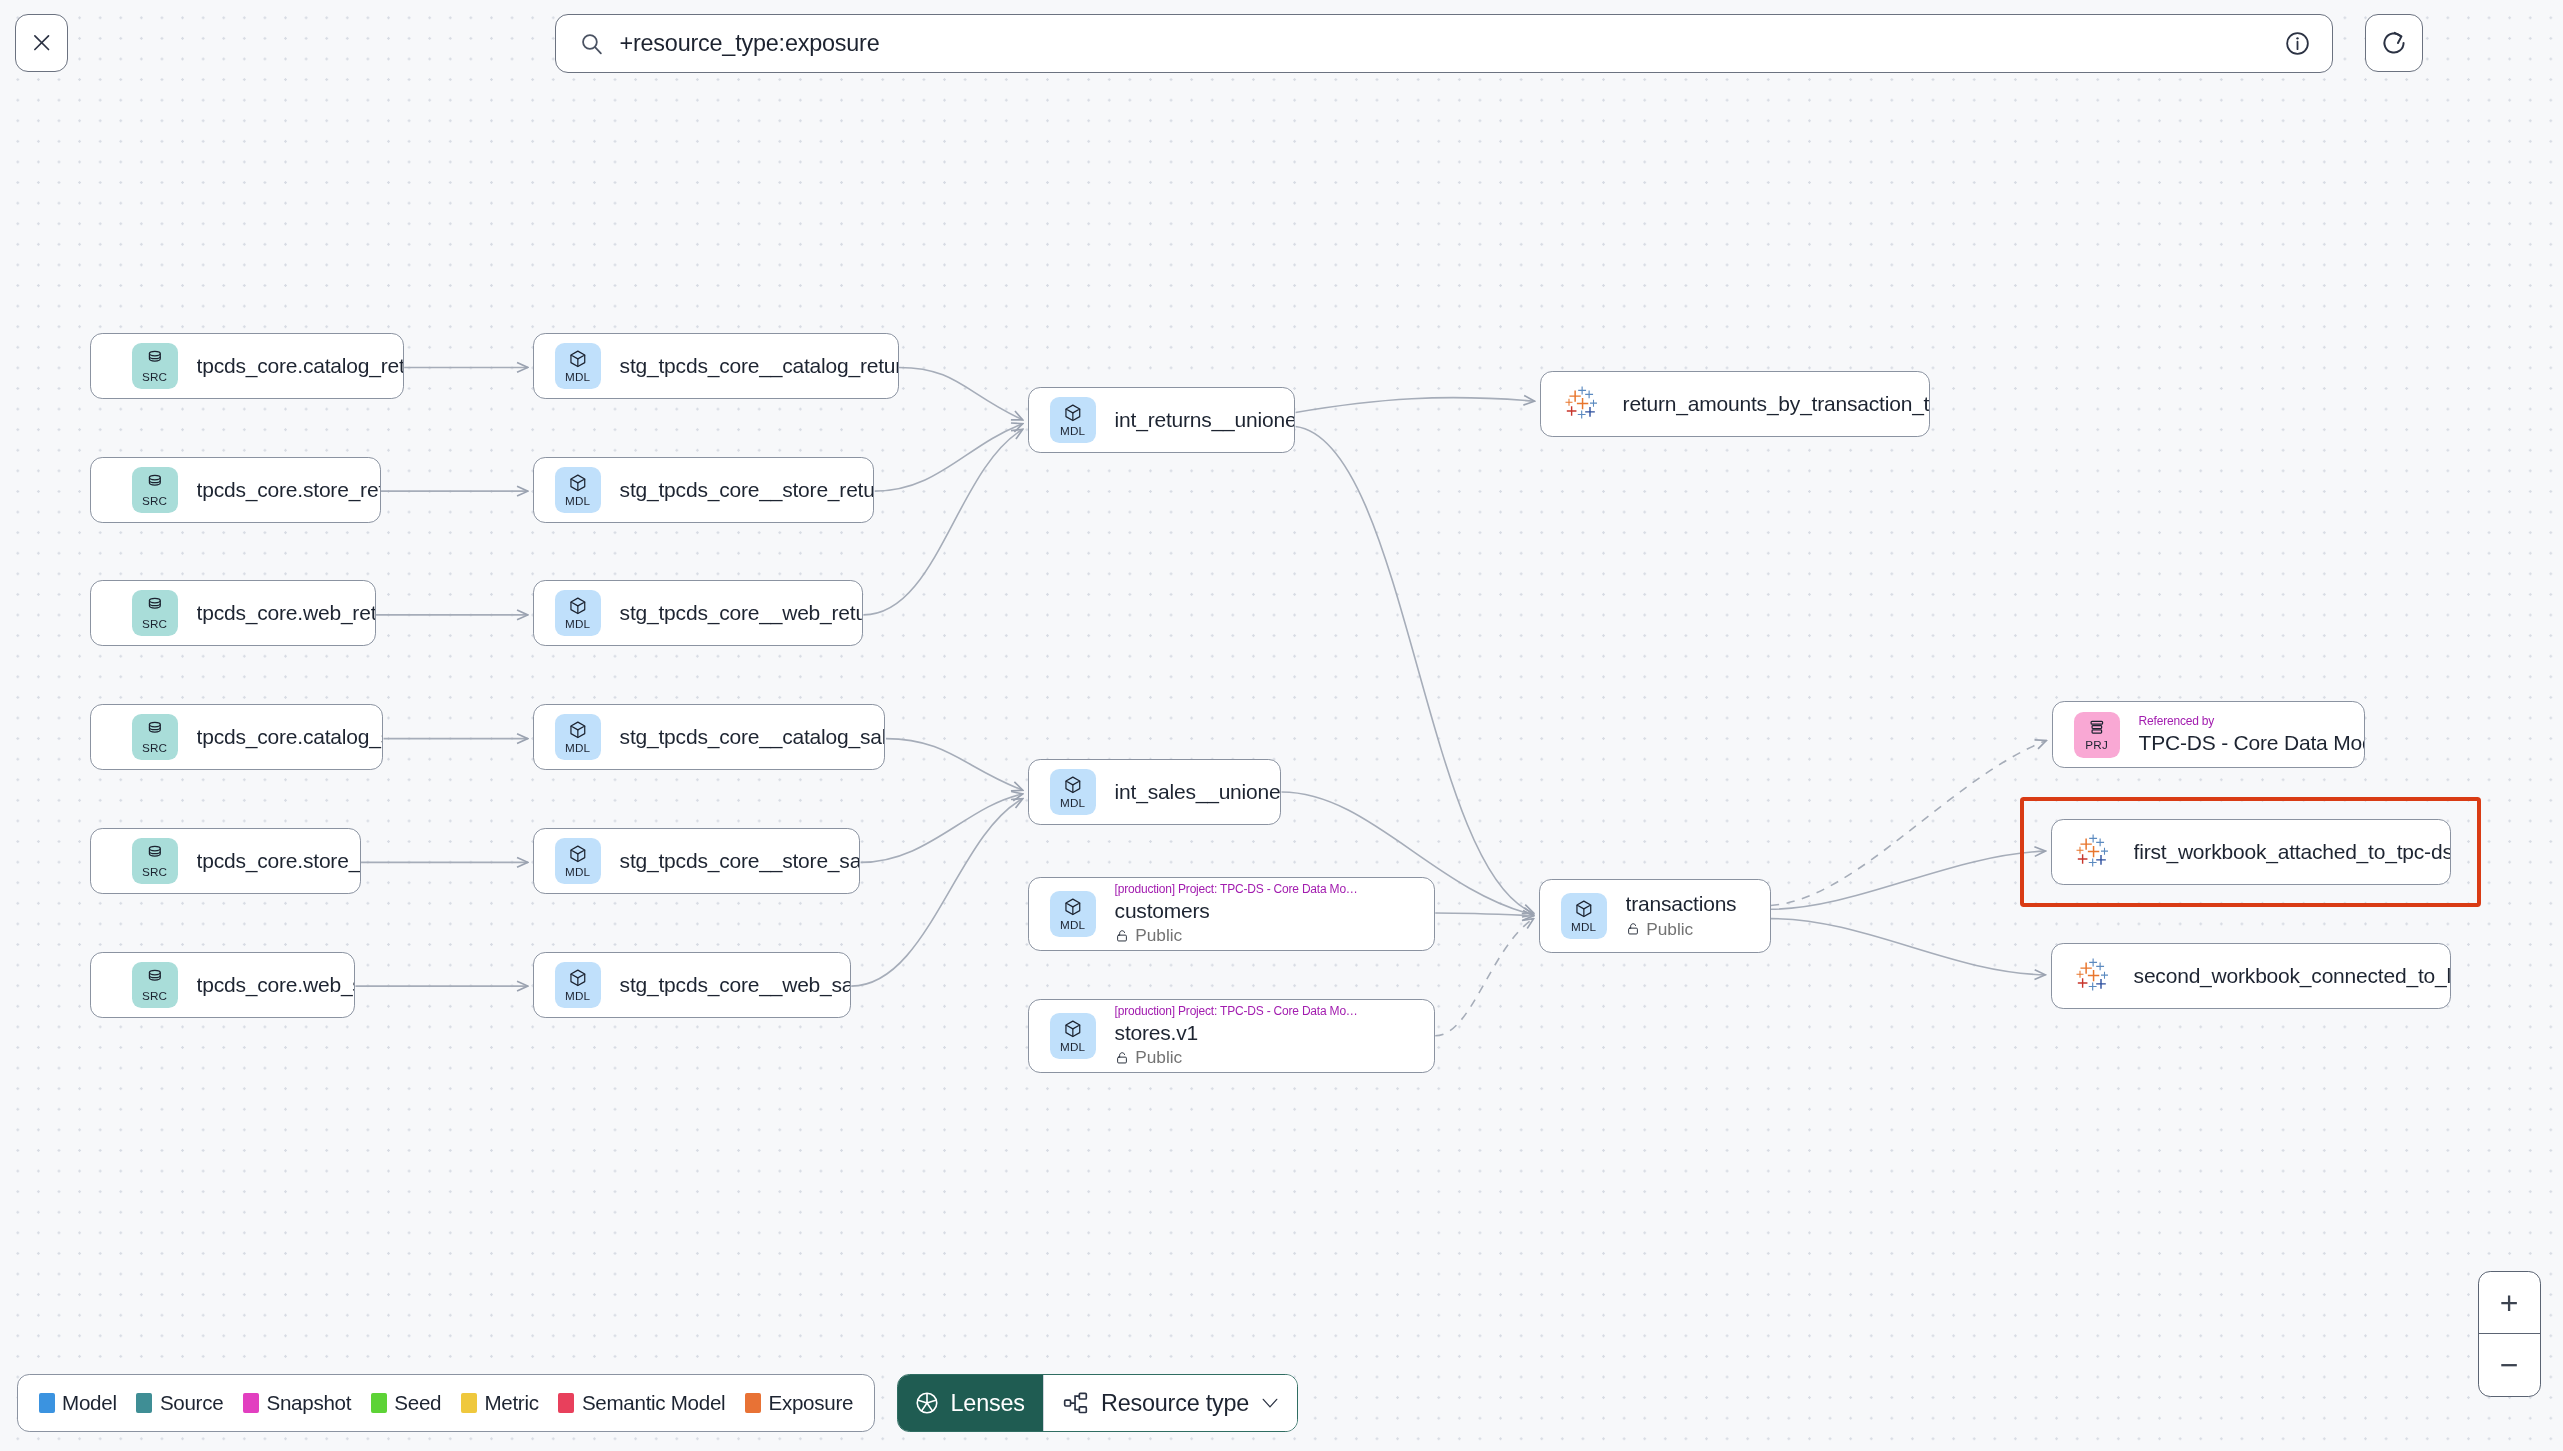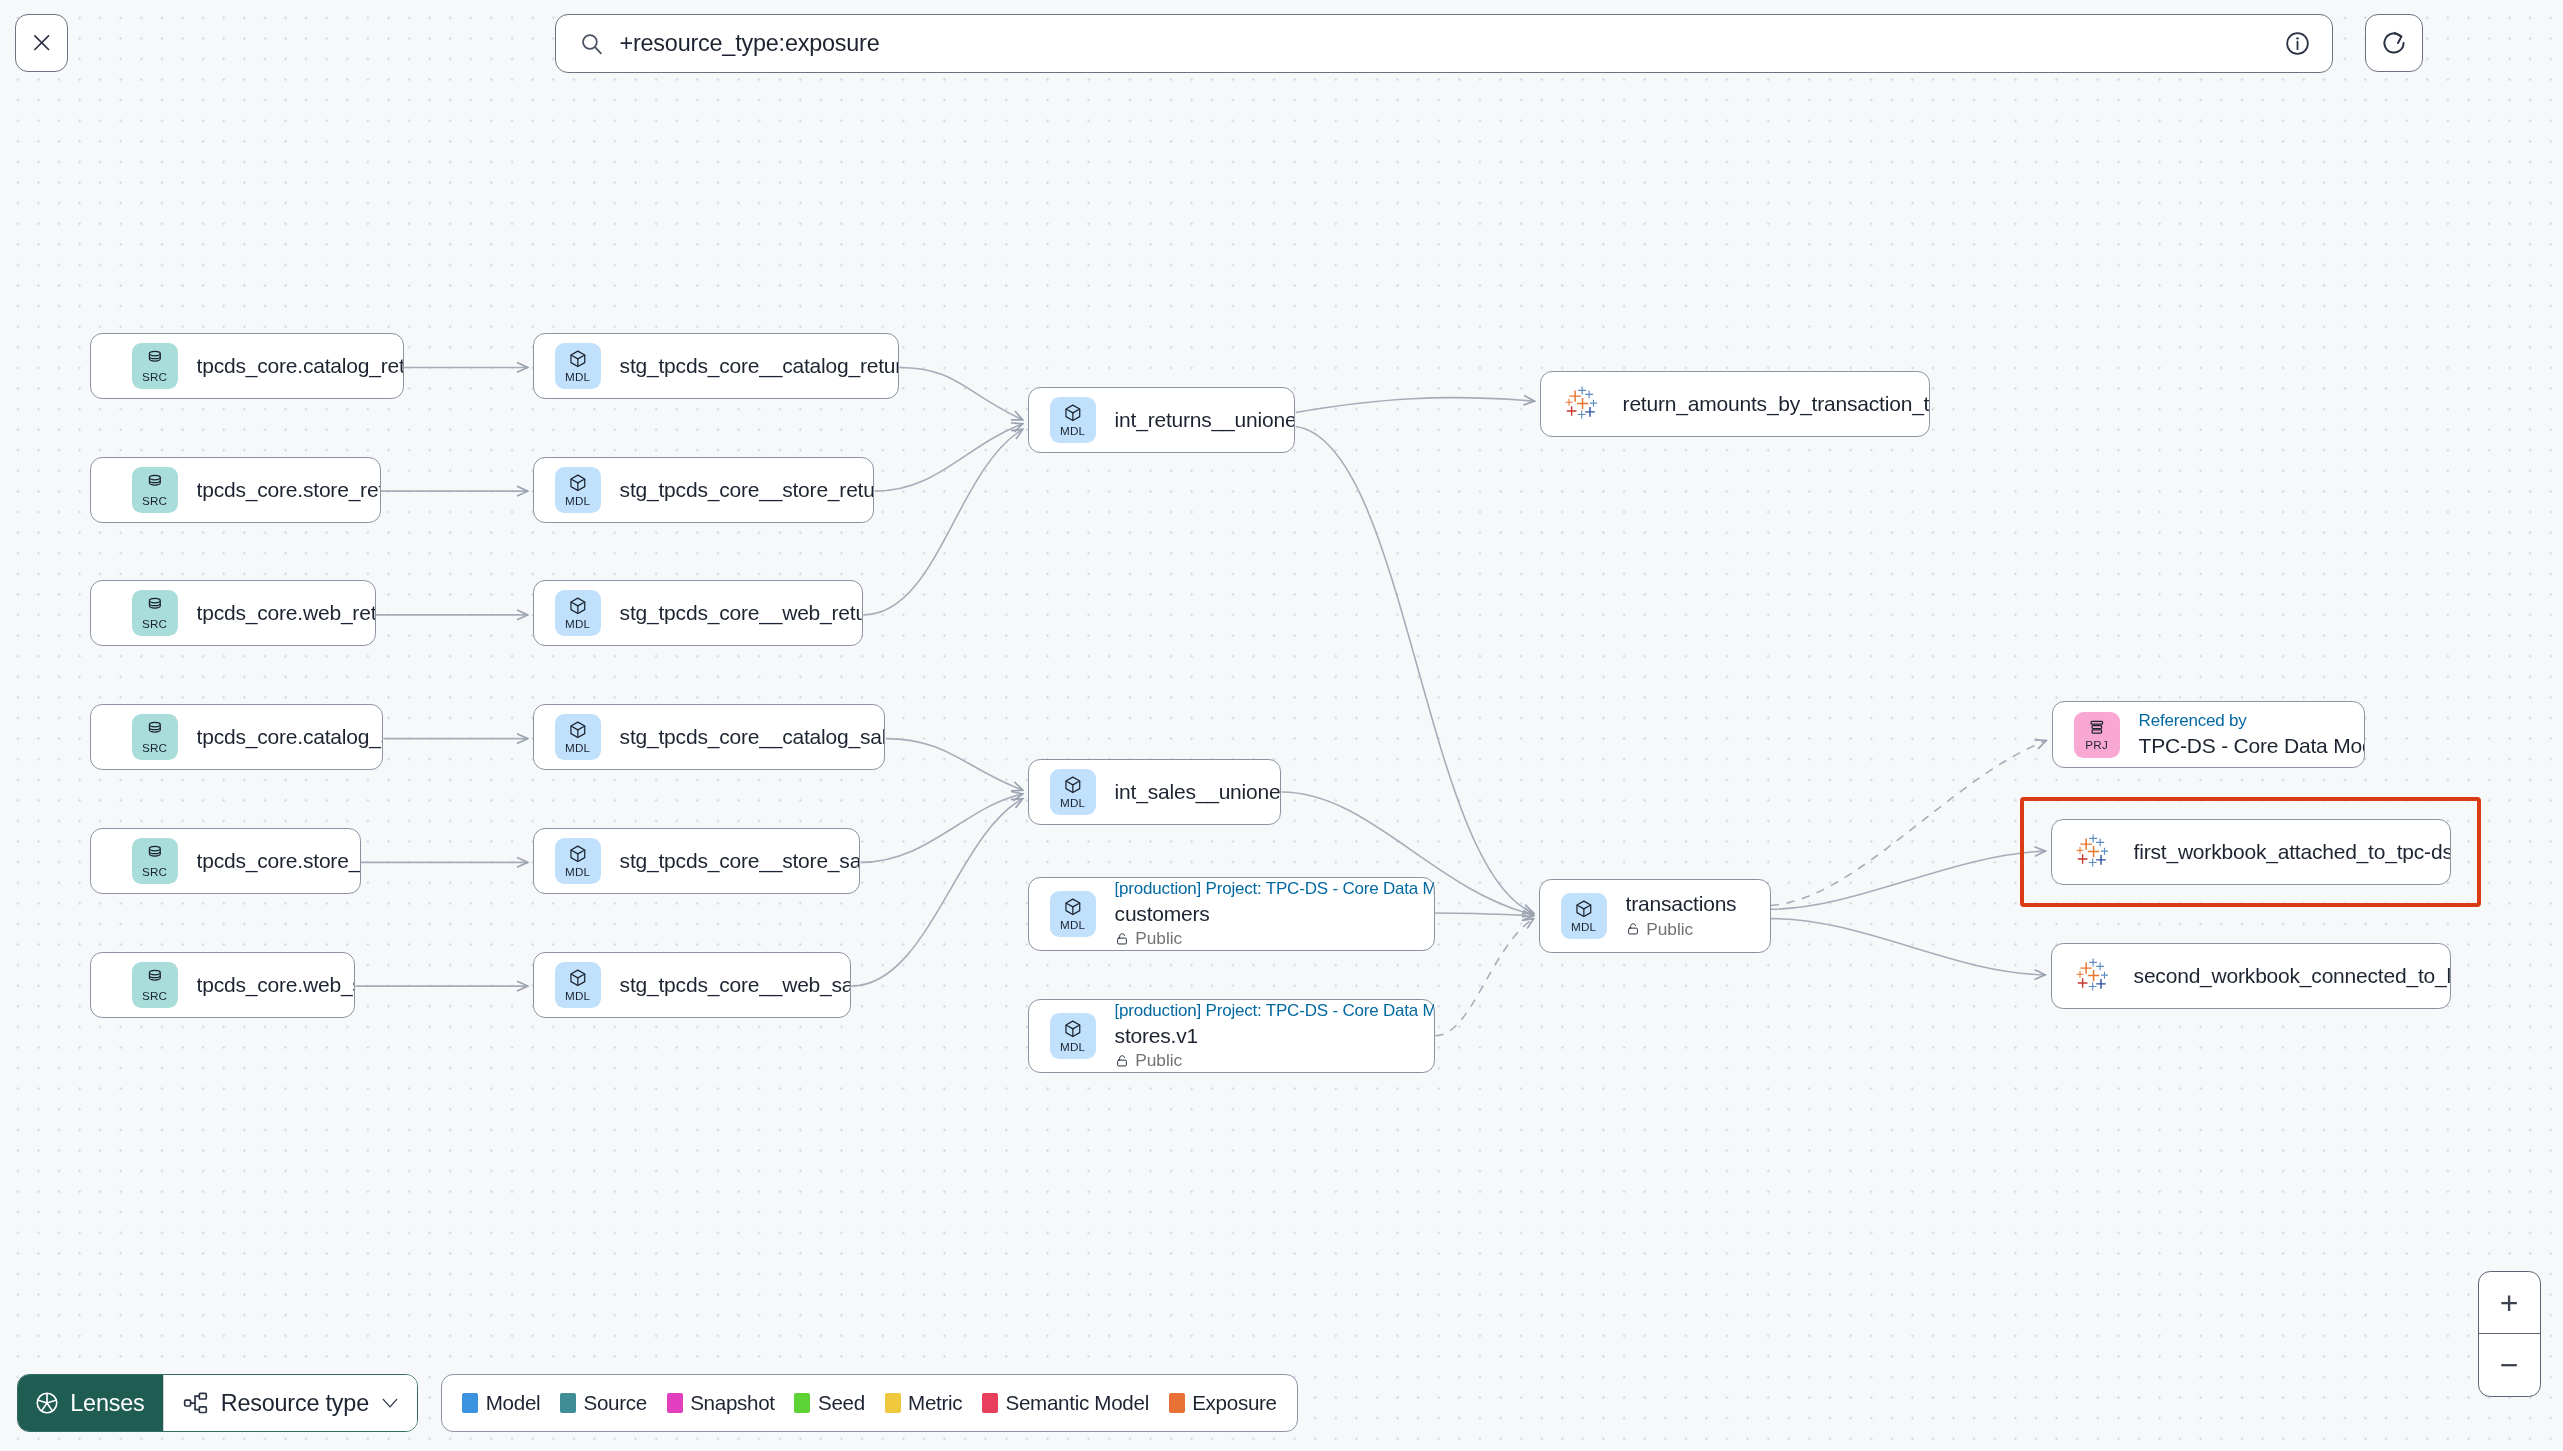--- a/index.html
+++ b/index.html
@@ -79,21 +79,21 @@
   .badge .btxt {
     font-size: 11.7px; font-weight: 400; color: #1c2330;
     letter-spacing: 0.2px; line-height: 13px; margin-top: 0.9px;
   }
   .node .nlabel {
     font-size: 21px; color: #1d2431; letter-spacing: -0.2px;
     white-space: nowrap; overflow: hidden;
   }
   .node .ntext { display: flex; flex-direction: column; gap: 2.8px; overflow: hidden; }
   .node .nsub {
-    font-size: 17px; color: #0369a1; letter-spacing: -0.2px;
+    font-size: 12px; color: #a21caf; letter-spacing: -0.2px;
     white-space: nowrap; overflow: hidden;
   }
   .node .npub {
     font-size: 17.3px; color: #737373; display: flex;
     align-items: center; gap: 6.6px;
   }
   .node .npub svg { width: 14px; height: 16px; }
 
   
   .tbl-ico { width: 42px; height: 42px; flex: 0 0 auto; }
@@ -585,20 +585,51 @@
         </div>
       </div>
   </div>
 
   <div id="zoom-ctrl">
     <div class="zb">+</div>
     <div class="zb">−</div>
   </div>
 
   <div id="bottom-bar">
+    <div id="legend">
+        <div class="leg-item">
+          <span class="leg-sw" style="background: rgb(59, 147, 224);"></span>
+          <span class="leg-lb">Model</span>
+        </div>
+        <div class="leg-item">
+          <span class="leg-sw" style="background: rgb(63, 142, 149);"></span>
+          <span class="leg-lb">Source</span>
+        </div>
+        <div class="leg-item">
+          <span class="leg-sw" style="background: rgb(226, 63, 192);"></span>
+          <span class="leg-lb">Snapshot</span>
+        </div>
+        <div class="leg-item">
+          <span class="leg-sw" style="background: rgb(93, 211, 54);"></span>
+          <span class="leg-lb">Seed</span>
+        </div>
+        <div class="leg-item">
+          <span class="leg-sw" style="background: rgb(239, 200, 61);"></span>
+          <span class="leg-lb">Metric</span>
+        </div>
+        <div class="leg-item">
+          <span class="leg-sw" style="background: rgb(232, 64, 92);"></span>
+          <span class="leg-lb">Semantic Model</span>
+        </div>
+        <div class="leg-item">
+          <span class="leg-sw" style="background: rgb(232, 114, 53);"></span>
+          <span class="leg-lb">Exposure</span>
+        </div>
+      </div>
+
     <div id="lens-group">
       <div id="lenses-btn">
         <svg viewBox="0 0 24 24" fill="none" stroke="#ffffff" stroke-width="1.5">
           <circle cx="12" cy="12" r="9"></circle>
           <path d="M12 3 L12 12 M20.8 9.2 L12 12 M17.4 20 L12 12 M6.6 20 L12 12 M3.2 9.2 L12 12"></path>
         </svg>
         <span class="ltxt">Lenses</span>
       </div>
       <div id="restype-btn">
         <svg class="rico" viewBox="0 0 24 24" fill="none" stroke="#2b3243" stroke-width="1.5">
@@ -606,47 +637,16 @@
           <rect x="15.4" y="3" width="6.2" height="5" rx="1"></rect>
           <rect x="15.4" y="15" width="6.2" height="5" rx="1"></rect>
           <path d="M7.6 11.6 H11.6 V5.5 H15.4 M11.6 11.6 V17.5 H15.4"></path>
         </svg>
         <span class="rtxt">Resource type</span>
         <svg class="chev" viewBox="0 0 24 16" fill="none" stroke="#2b3243" stroke-width="1.7" stroke-linecap="round">
           <path d="M3 3 L12 13 L21 3"></path>
         </svg>
       </div>
     </div>
-
-    <div id="legend">
-        <div class="leg-item">
-          <span class="leg-sw" style="background: rgb(59, 147, 224);"></span>
-          <span class="leg-lb">Model</span>
-        </div>
-        <div class="leg-item">
-          <span class="leg-sw" style="background: rgb(63, 142, 149);"></span>
-          <span class="leg-lb">Source</span>
-        </div>
-        <div class="leg-item">
-          <span class="leg-sw" style="background: rgb(226, 63, 192);"></span>
-          <span class="leg-lb">Snapshot</span>
-        </div>
-        <div class="leg-item">
-          <span class="leg-sw" style="background: rgb(93, 211, 54);"></span>
-          <span class="leg-lb">Seed</span>
-        </div>
-        <div class="leg-item">
-          <span class="leg-sw" style="background: rgb(239, 200, 61);"></span>
-          <span class="leg-lb">Metric</span>
-        </div>
-        <div class="leg-item">
-          <span class="leg-sw" style="background: rgb(232, 64, 92);"></span>
-          <span class="leg-lb">Semantic Model</span>
-        </div>
-        <div class="leg-item">
-          <span class="leg-sw" style="background: rgb(232, 114, 53);"></span>
-          <span class="leg-lb">Exposure</span>
-        </div>
-      </div>
   </div>
 
 </div>
 
 
 </body></html>

